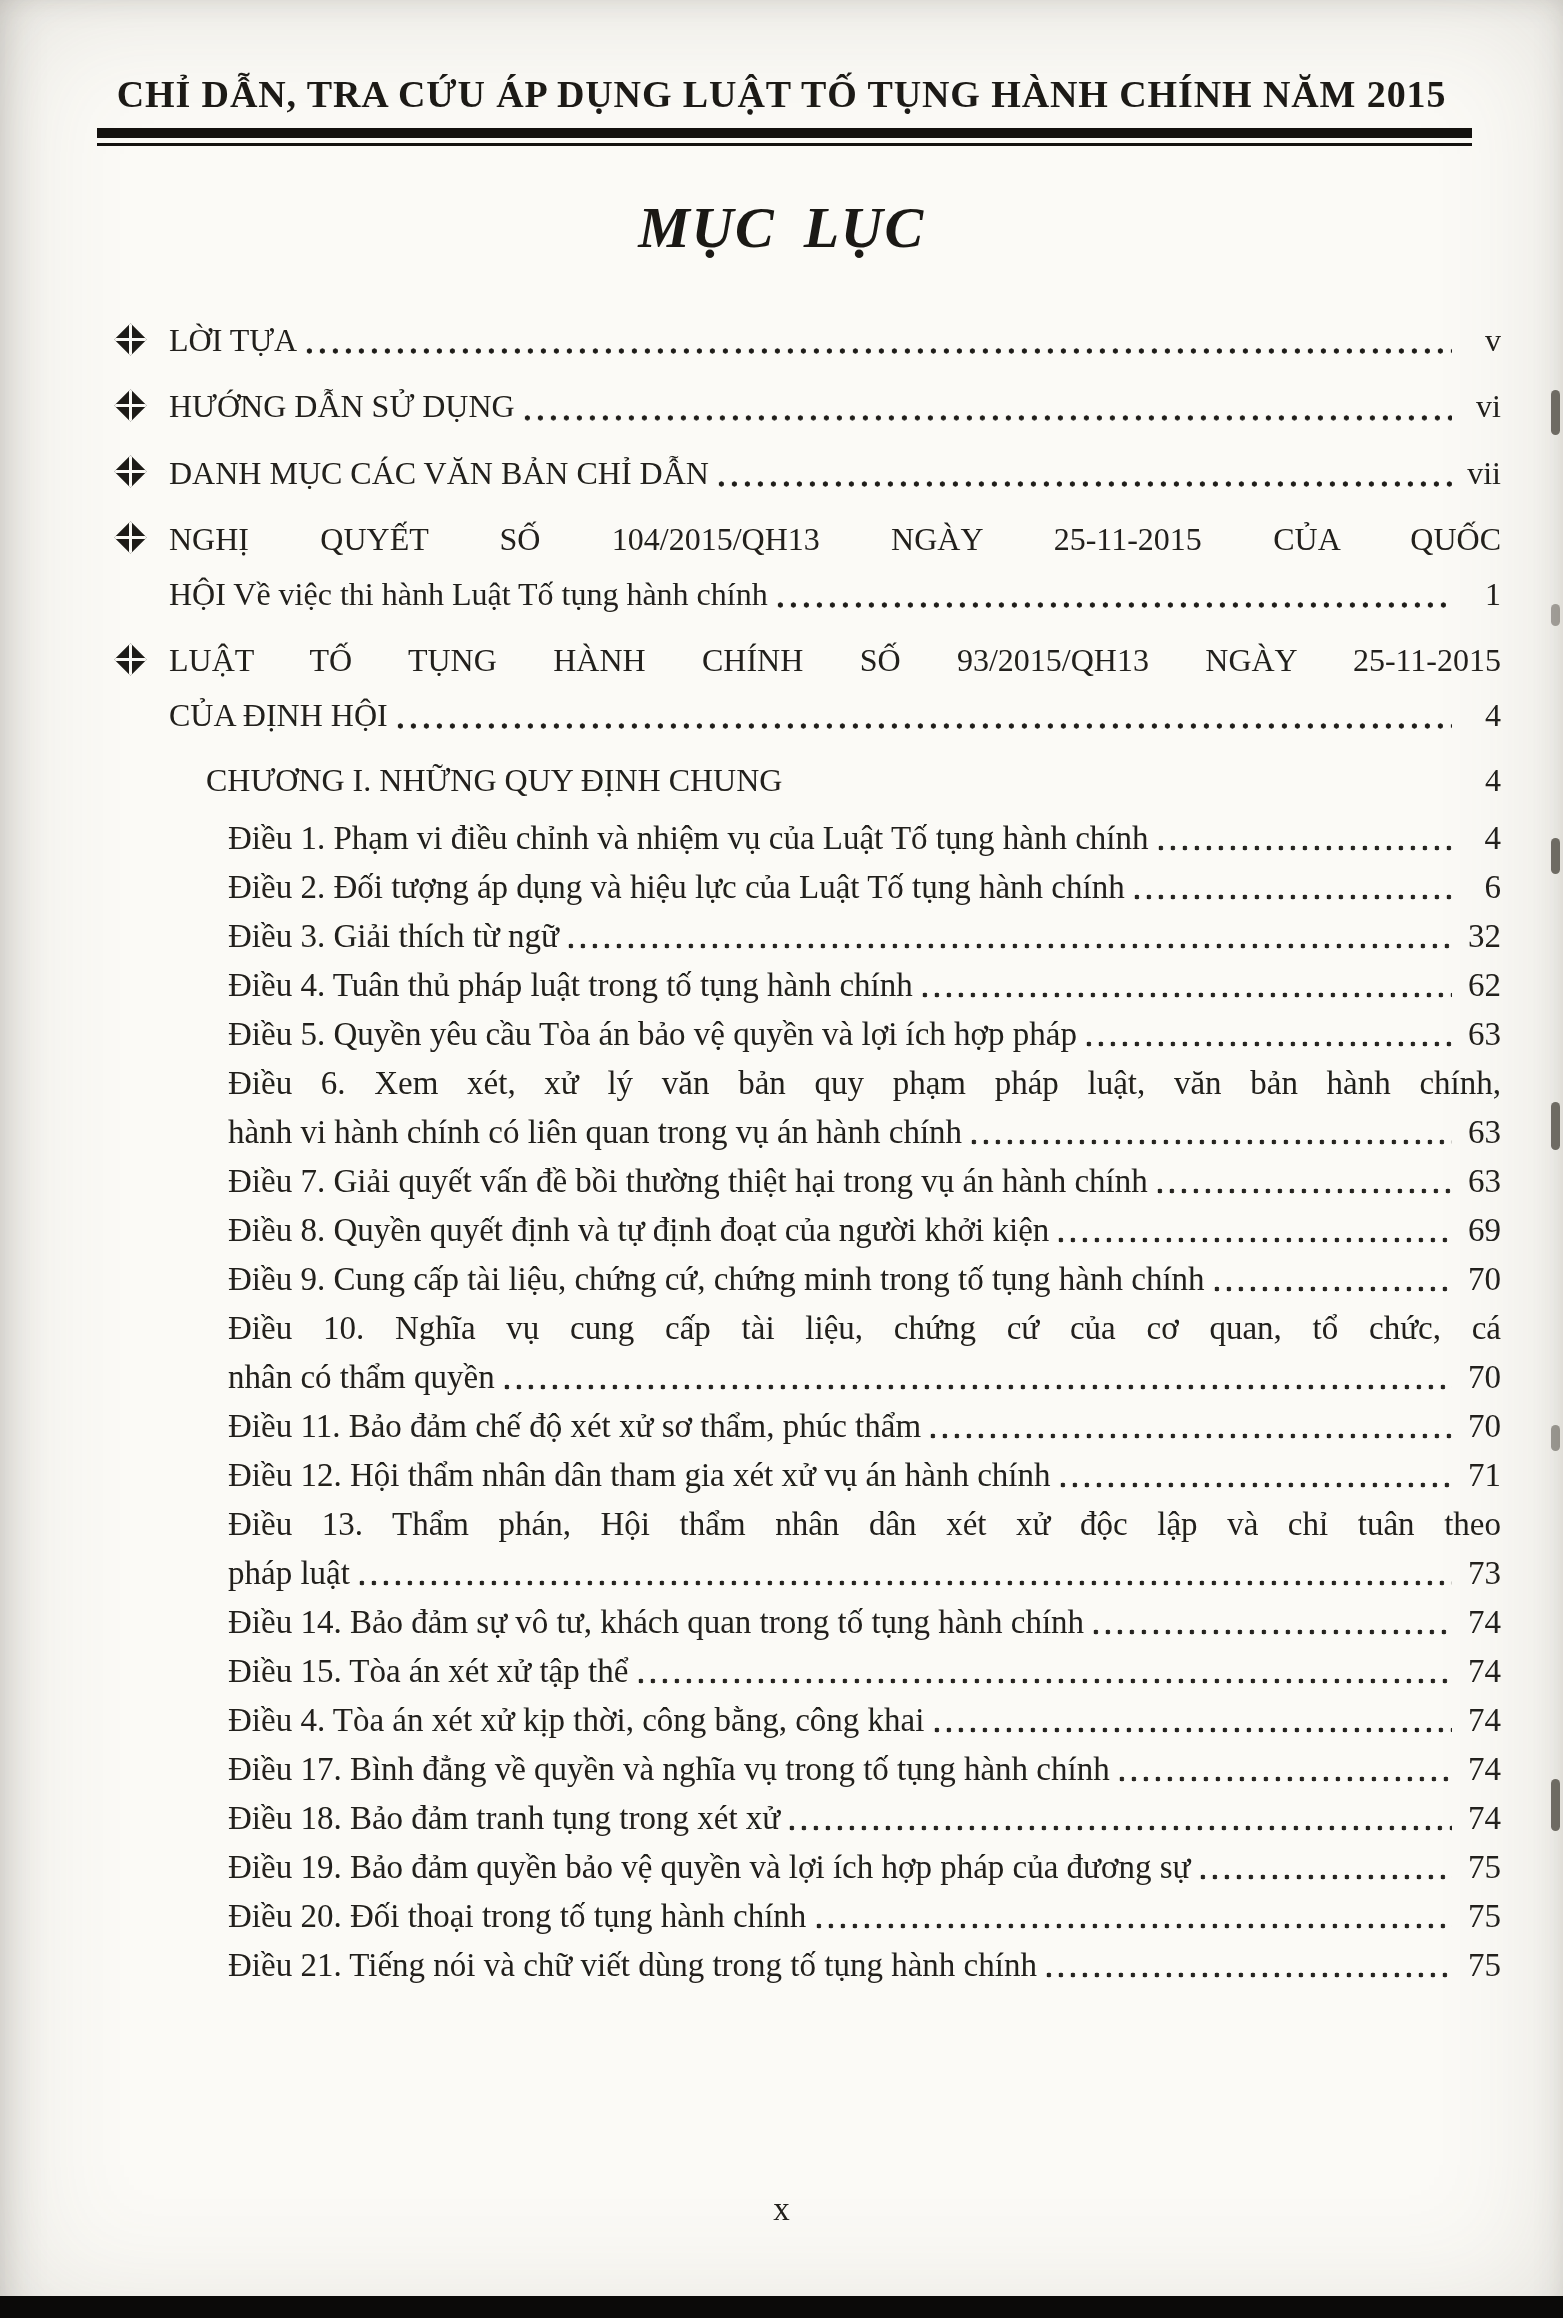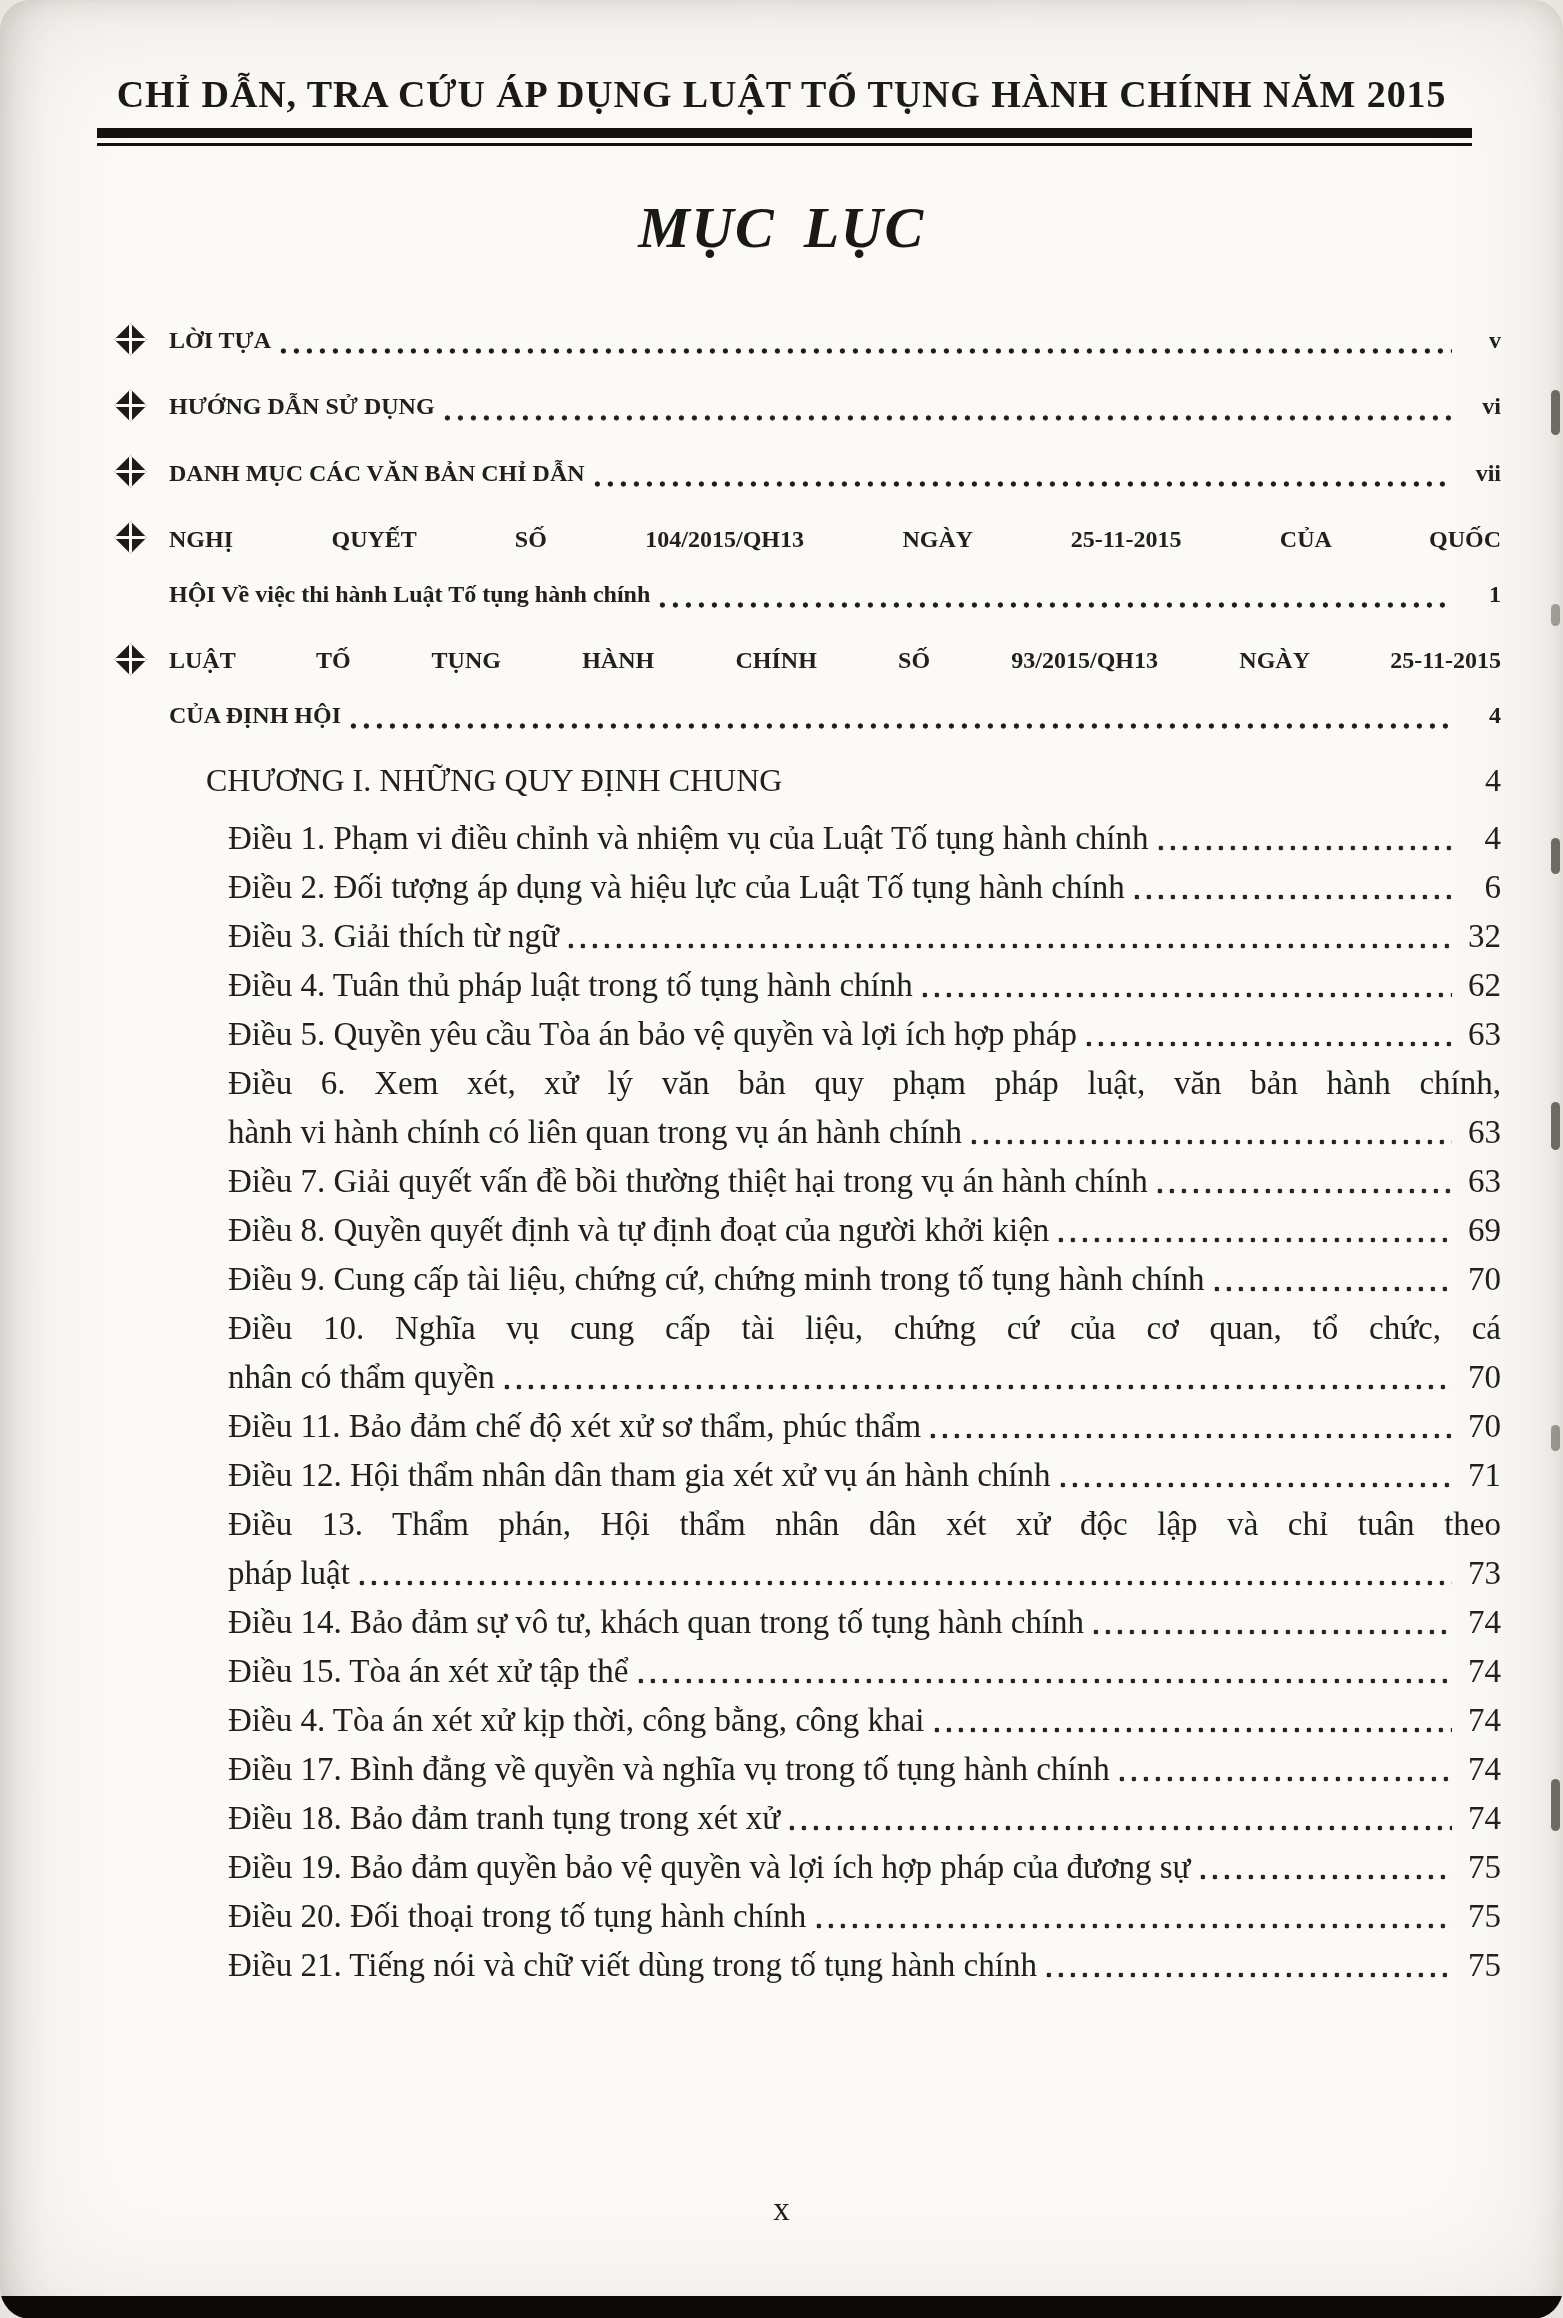--- a/index.html
+++ b/index.html
@@ -11,21 +11,20 @@
     width: 1563px;
     height: 2319px;
     margin: 0 auto;
     background: #fbfaf6;
     color: #22201c;
     font-family: "Liberation Serif", "DejaVu Serif", serif;
     box-shadow: inset 0 0 129px rgba(95,88,74,0.16),
                 inset 19px 0 47px -21px rgba(60,55,45,0.28),
                 inset -12px 0 35px -17px rgba(60,55,45,0.18);
     overflow: hidden;
-    border-radius: 31px;
   }
 
   .running-header {
     padding-top: 72px;
     text-align: center;
     font-weight: 700;
     font-size: 38px;
     letter-spacing: 0.9px;
     color: #1c1a16;
   }
@@ -65,22 +64,22 @@
     background-size: 12px 7.8px;
     background-repeat: repeat-x;
     background-position: 0.9px center;
   }
   .dots.nodots { background: none; }
 
   .page-num { flex: 0 0 auto; min-width: 47px; text-align: right; }
 
   .entry.major {
     padding-left: 53px;
-    font-size: 24px;
-    font-weight: 700;
+    font-size: 32px;
+    font-weight: 400;
     line-height: 55px;
     margin-bottom: 11.2px;
   }
   .entry.major .dots {
     margin-bottom: 13px;
     background-image: radial-gradient(circle, #1f1d19 2.3px, rgba(0,0,0,0) 2.8px);
     background-size: 13px 7.8px;
   }
 
   .entry.chapter {

